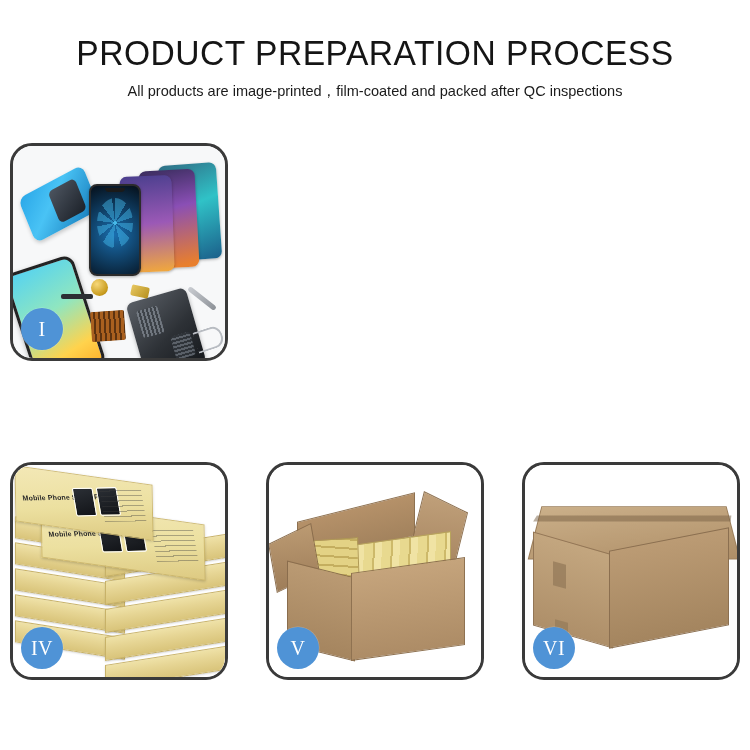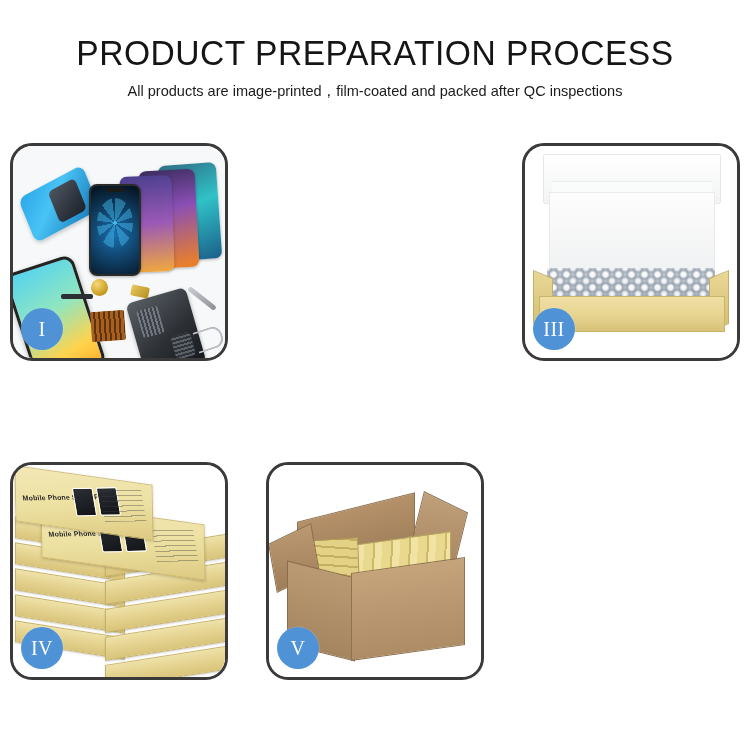--- a/index.html
+++ b/index.html
@@ -417,31 +417,20 @@
         <div class="flex-strip"></div>
         <div class="ic-grid"></div>
         <div class="gold-plate"></div>
         <div class="tool"></div>
         <div class="tweezer"></div>
       </div>
       <div class="badge">I</div>
     </div>
 
 
-    <div class="panel r0 c2">
-      <div class="panel-inner p3">
-        <div class="lid-back"></div>
-        <div class="foam"></div>
-        <div class="box3-inner"></div>
-        <div class="box3-flap-l"></div>
-        <div class="box3-flap-r"></div>
-        <div class="box3-front"></div>
-      </div>
-      <div class="badge">III</div>
-    </div>
 
     <div class="panel r1 c0">
       <div class="panel-inner p4">
         <div class="stack">
           <div class="rbox l5"></div>
           <div class="rbox l4"></div>
           <div class="rbox l3"></div>
           <div class="rbox l2"></div>
           <div class="rbox l1"></div>
           <div class="rbox r5"></div>
@@ -473,15 +462,26 @@
         <div class="c5-flap-right"></div>
         <div class="c5-contents"></div>
         <div class="c5-contents2"></div>
         <div class="c5-flap-left"></div>
         <div class="c5-body-left"></div>
         <div class="c5-body-front"></div>
       </div>
       <div class="badge">V</div>
     </div>
 
+    <div class="panel r1 c2">
+      <div class="panel-inner p6">
+        <div class="c6-top"></div>
+        <div class="c6-seam"></div>
+        <div class="c6-left"></div>
+        <div class="c6-right"></div>
+        <div class="c6-tape-a"></div>
+        <div class="c6-tape-b"></div>
+      </div>
+      <div class="badge">VI</div>
+    </div>
 
   </div>
 </div>
 
 </body></html>

